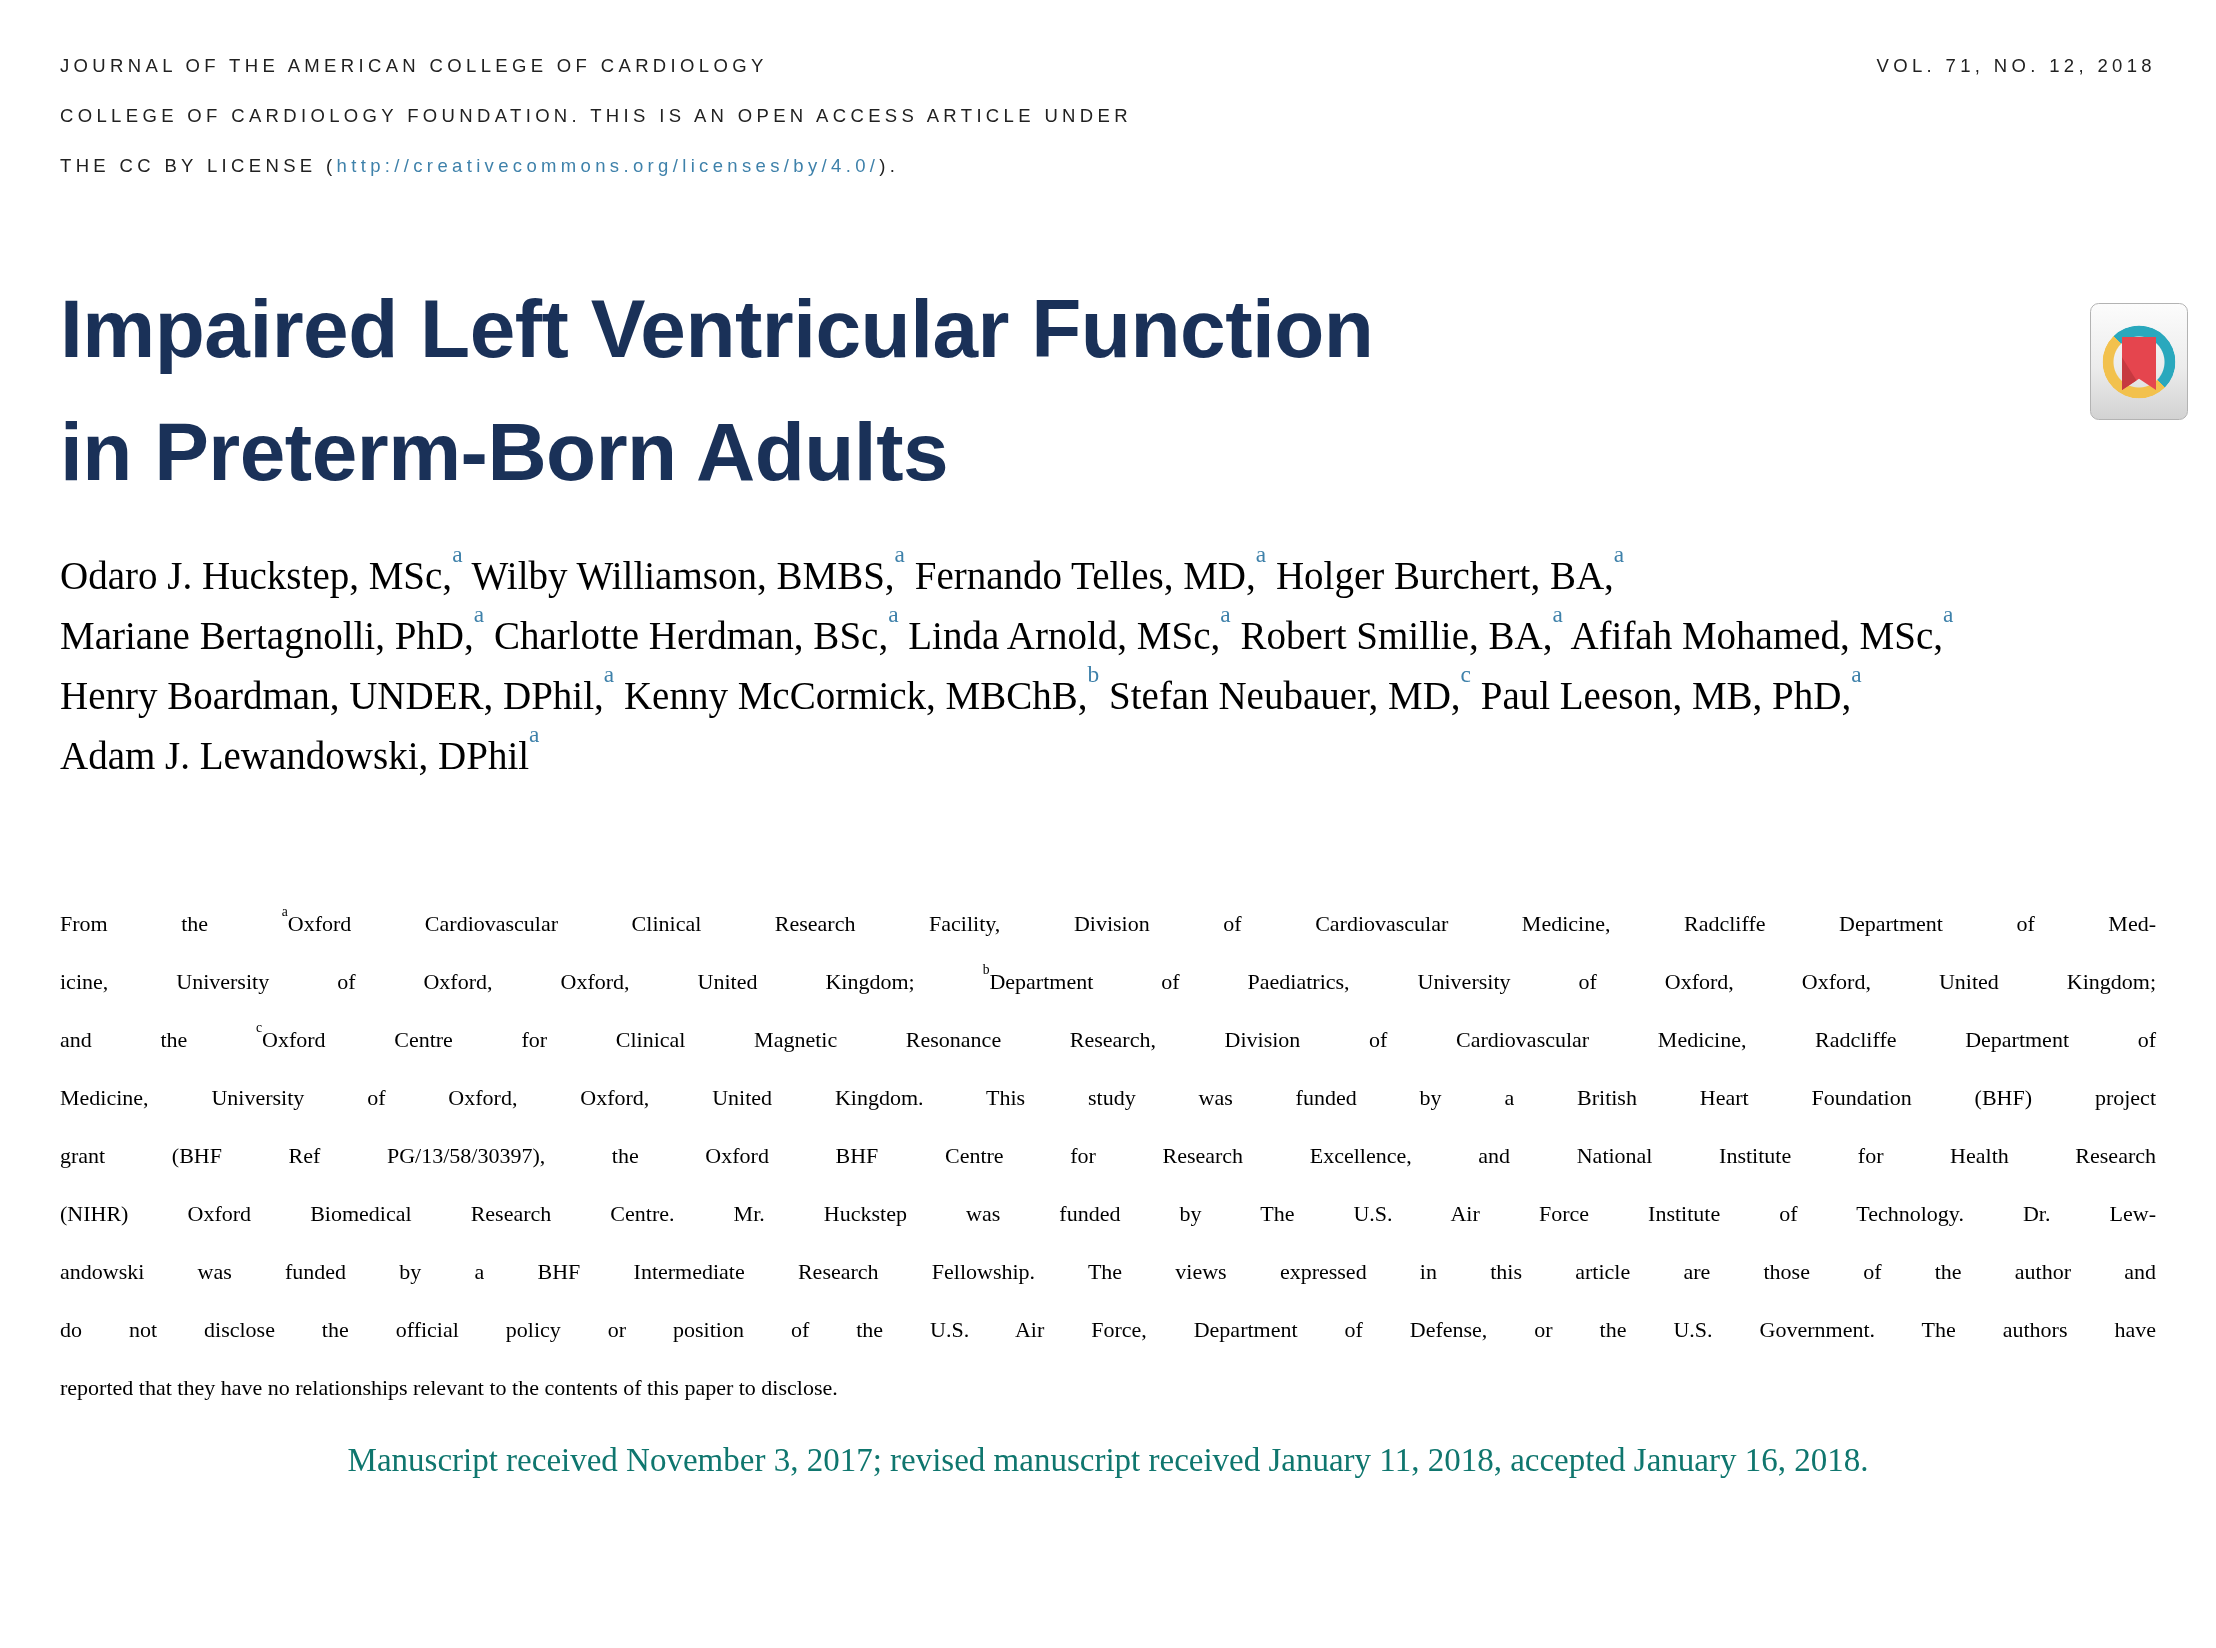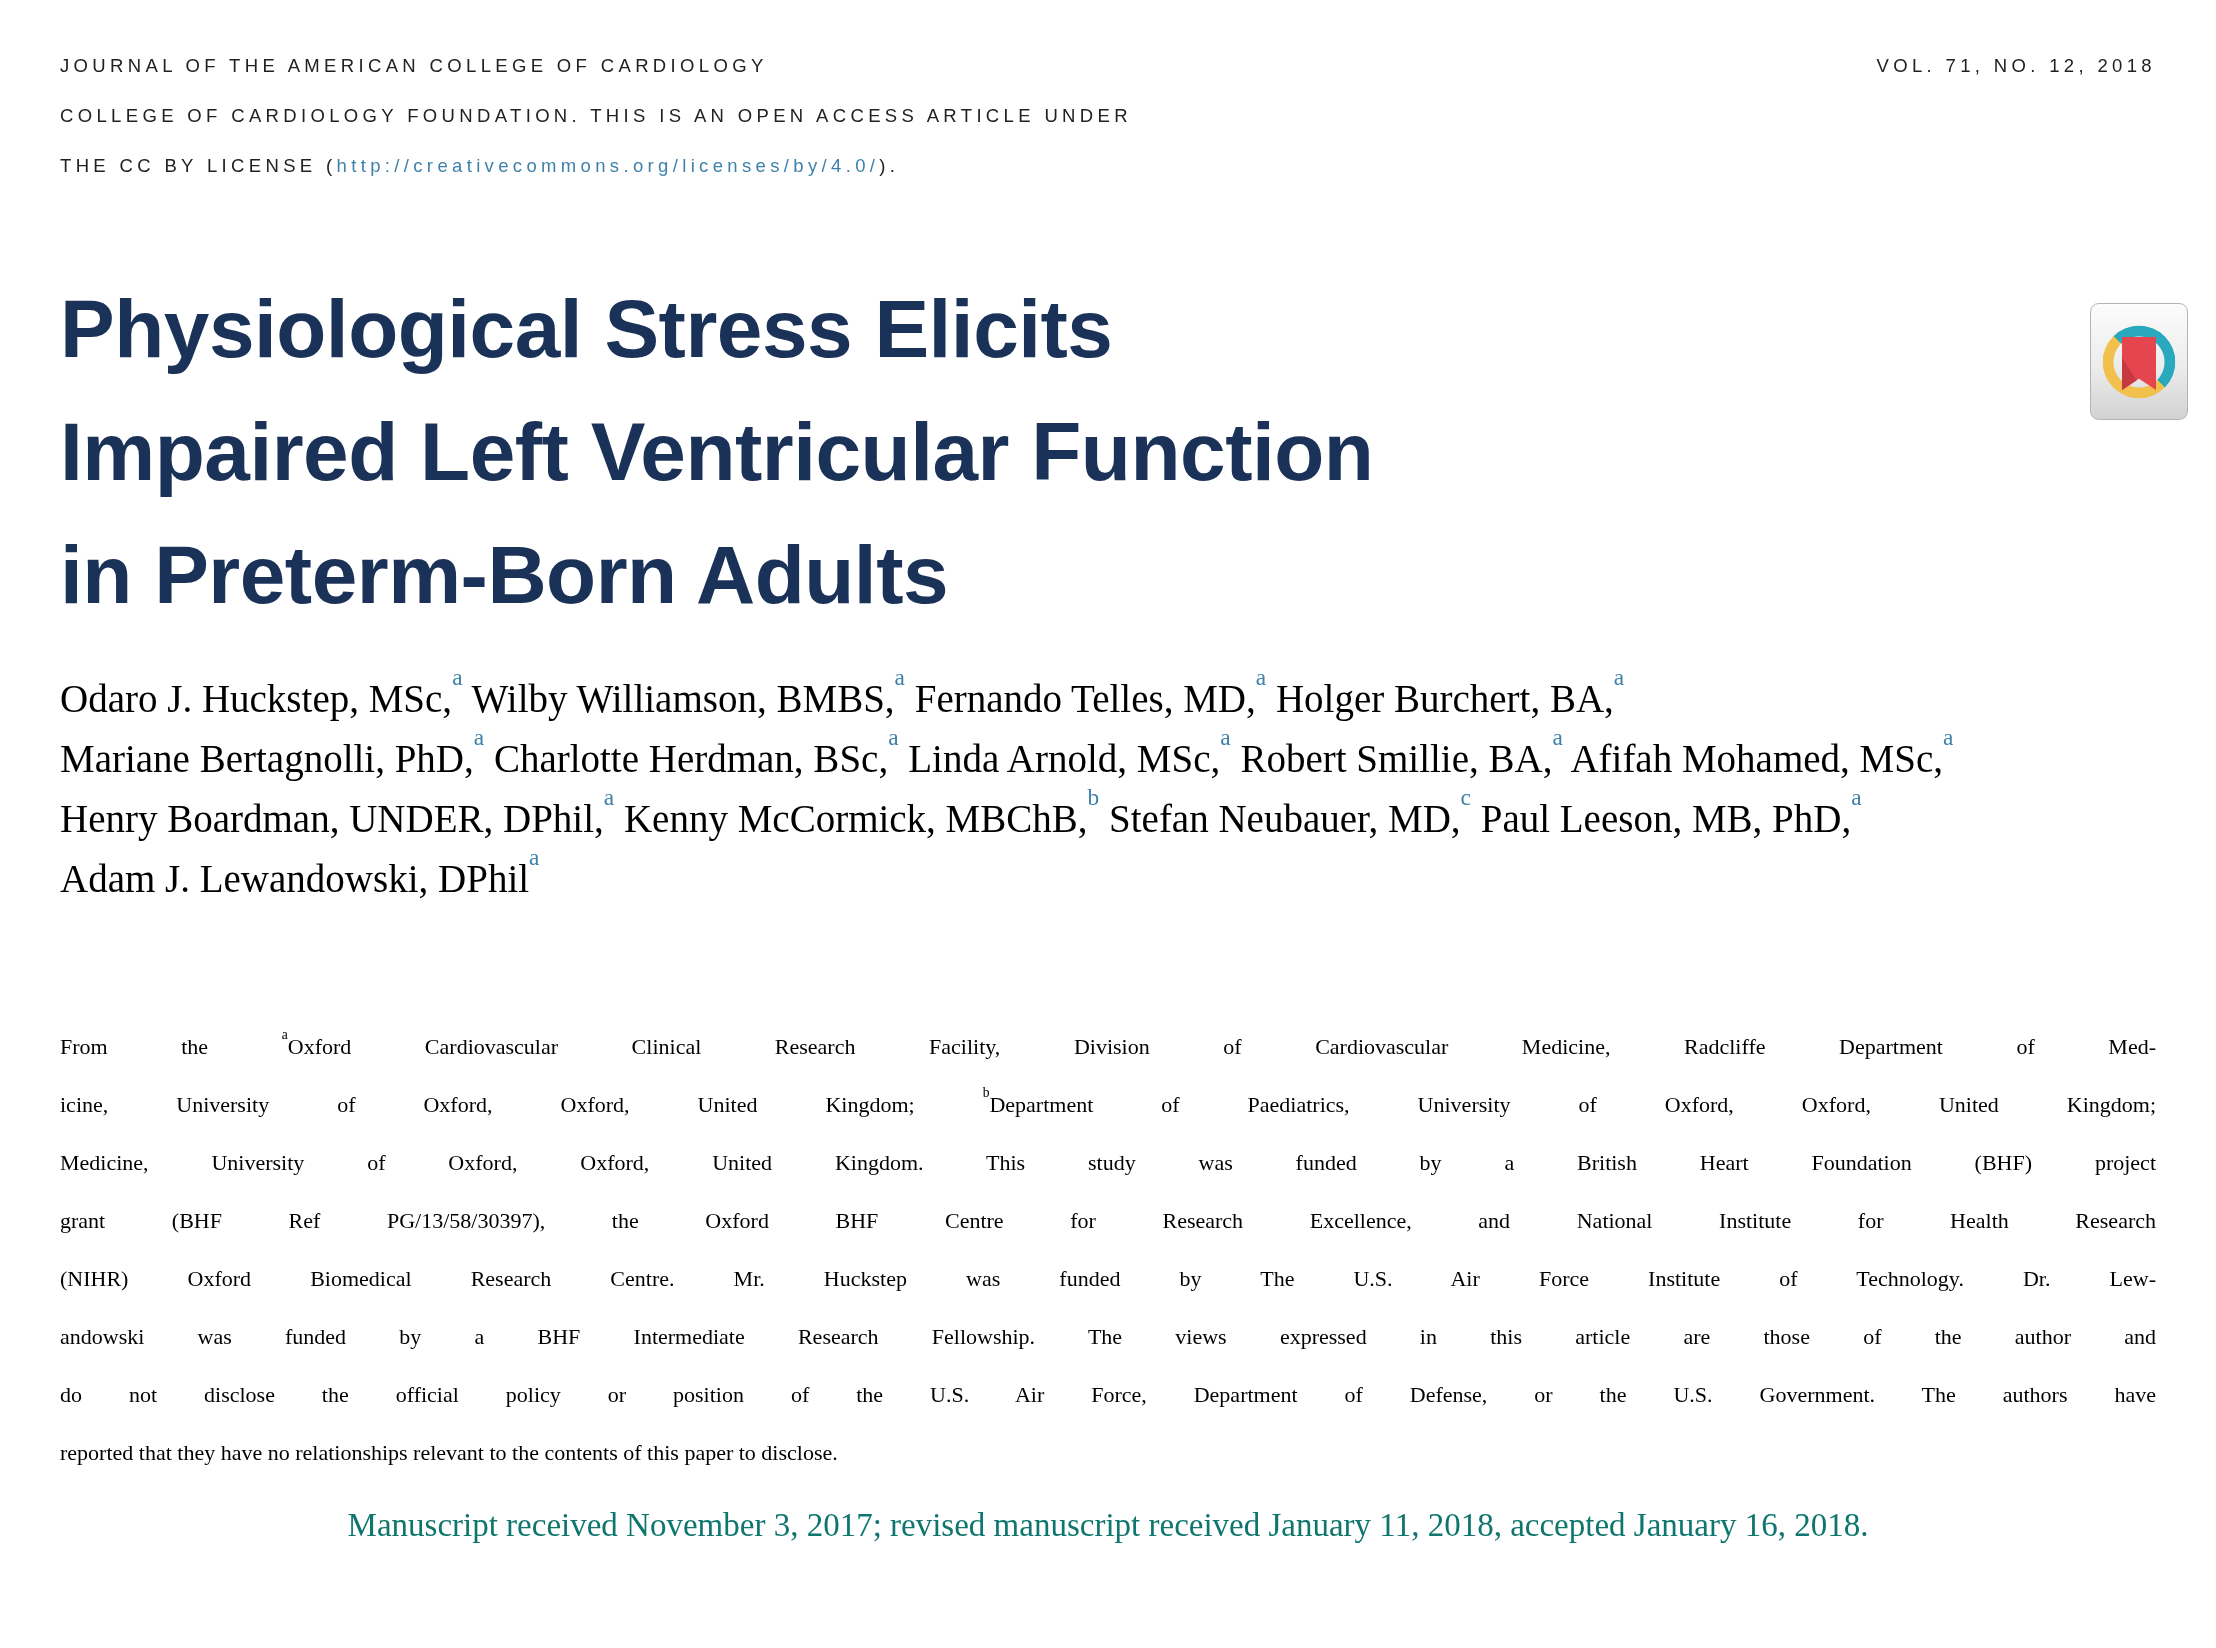--- a/index.html
+++ b/index.html
@@ -110,21 +110,20 @@
   <div class="hdr">
     <div class="hdr-row1">
       <span>JOURNAL OF THE AMERICAN COLLEGE OF CARDIOLOGY</span>
       <span>VOL. 71, NO. 12, 2018</span>
     </div>
     <div>COLLEGE OF CARDIOLOGY FOUNDATION. THIS IS AN OPEN ACCESS ARTICLE UNDER</div>
     <div><span>THE CC BY LICENSE (</span><a href="#" class="cc-link">http://creativecommons.org/licenses/by/4.0/</a><span>).</span></div>
   </div>
 
   <div class="title">
-    <div>Physiological Stress Elicits</div>
     <div>Impaired Left Ventricular Function</div>
     <div>in Preterm-Born Adults</div>
   </div>
 
   <div class="authors">
     <div class="a-line">
       
     <span class="a-seg"><span>Odaro J. Huckstep, MSc,</span><sup>a</sup></span><span class="a-seg"><span> Wilby Williamson, BMBS,</span><sup>a</sup></span><span class="a-seg"><span> Fernando Telles, MD,</span><sup>a</sup></span><span class="a-seg"><span> Holger Burchert, BA,</span><sup>a</sup></span></div>
     <div class="a-line">
       
@@ -137,20 +136,23 @@
     <span class="a-seg"><span>Adam J. Lewandowski, DPhil</span><sup>a</sup></span></div>
   </div>
 
   <div class="affil">
     <div class="affil-line">
       
     <span class="f-seg"><span>From the </span><sup>a</sup></span><span class="f-seg"><span>Oxford Cardiovascular Clinical Research Facility, Division of Cardiovascular Medicine, Radcliffe Department of Med-</span><sup></sup></span></div>
     <div class="affil-line">
       
     <span class="f-seg"><span>icine, University of Oxford, Oxford, United Kingdom; </span><sup>b</sup></span><span class="f-seg"><span>Department of Paediatrics, University of Oxford, Oxford, United Kingdom;</span><sup></sup></span></div>
+    <div class="affil-line">
+      
+    <span class="f-seg"><span>and the </span><sup>c</sup></span><span class="f-seg"><span>Oxford Centre for Clinical Magnetic Resonance Research, Division of Cardiovascular Medicine, Radcliffe Department of</span><sup></sup></span></div>
     <div class="affil-line">
       
     <span class="f-seg"><span>Medicine, University of Oxford, Oxford, United Kingdom. This study was funded by a British Heart Foundation (BHF) project</span><sup></sup></span></div>
     <div class="affil-line">
       
     <span class="f-seg"><span>grant (BHF Ref PG/13/58/30397), the Oxford BHF Centre for Research Excellence, and National Institute for Health Research</span><sup></sup></span></div>
     <div class="affil-line">
       
     <span class="f-seg"><span>(NIHR) Oxford Biomedical Research Centre. Mr. Huckstep was funded by The U.S. Air Force Institute of Technology. Dr. Lew-</span><sup></sup></span></div>
     <div class="affil-line">

